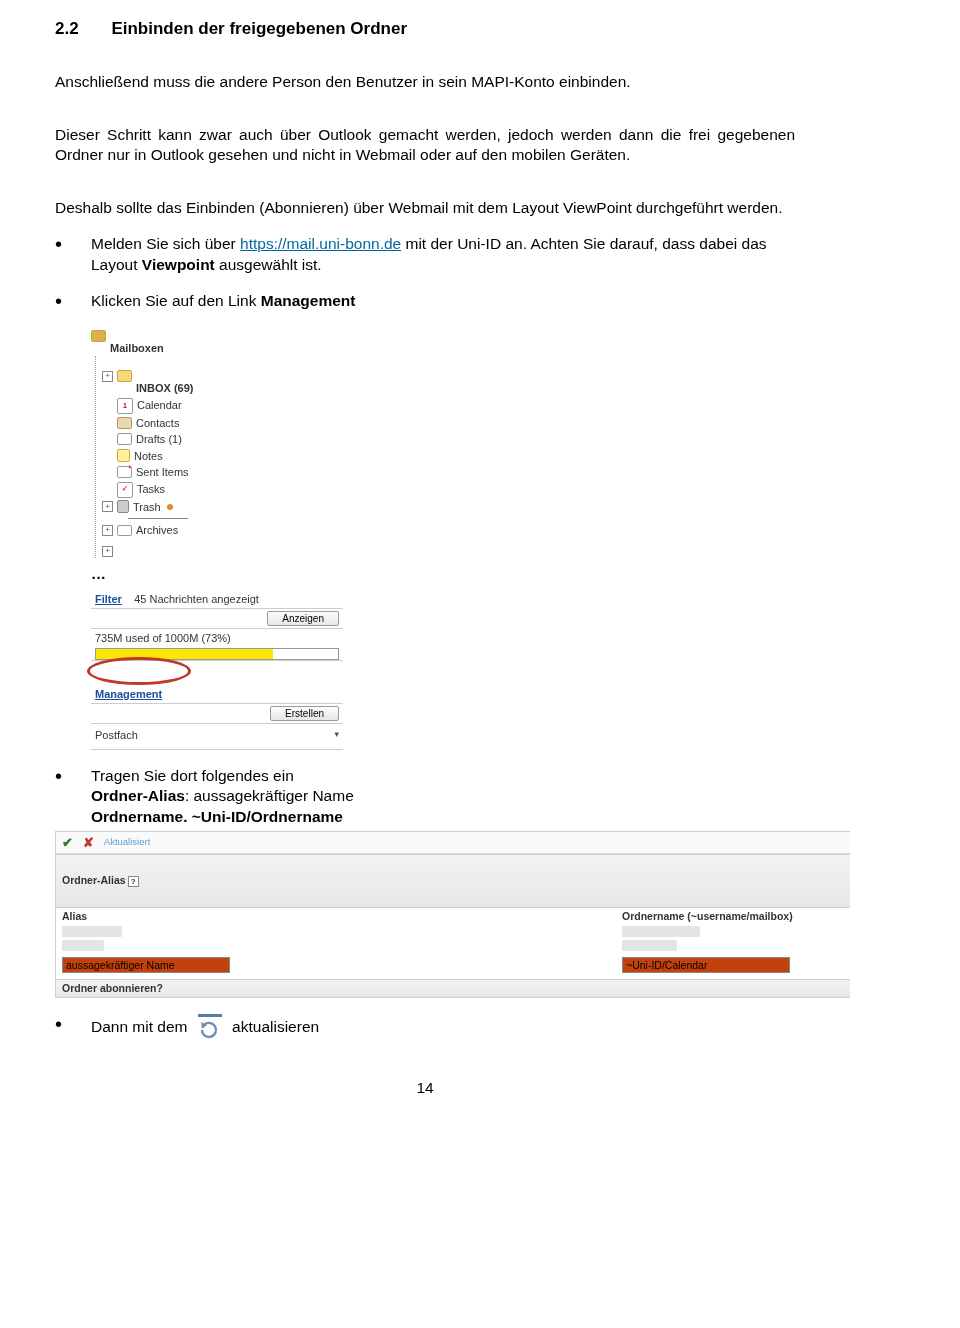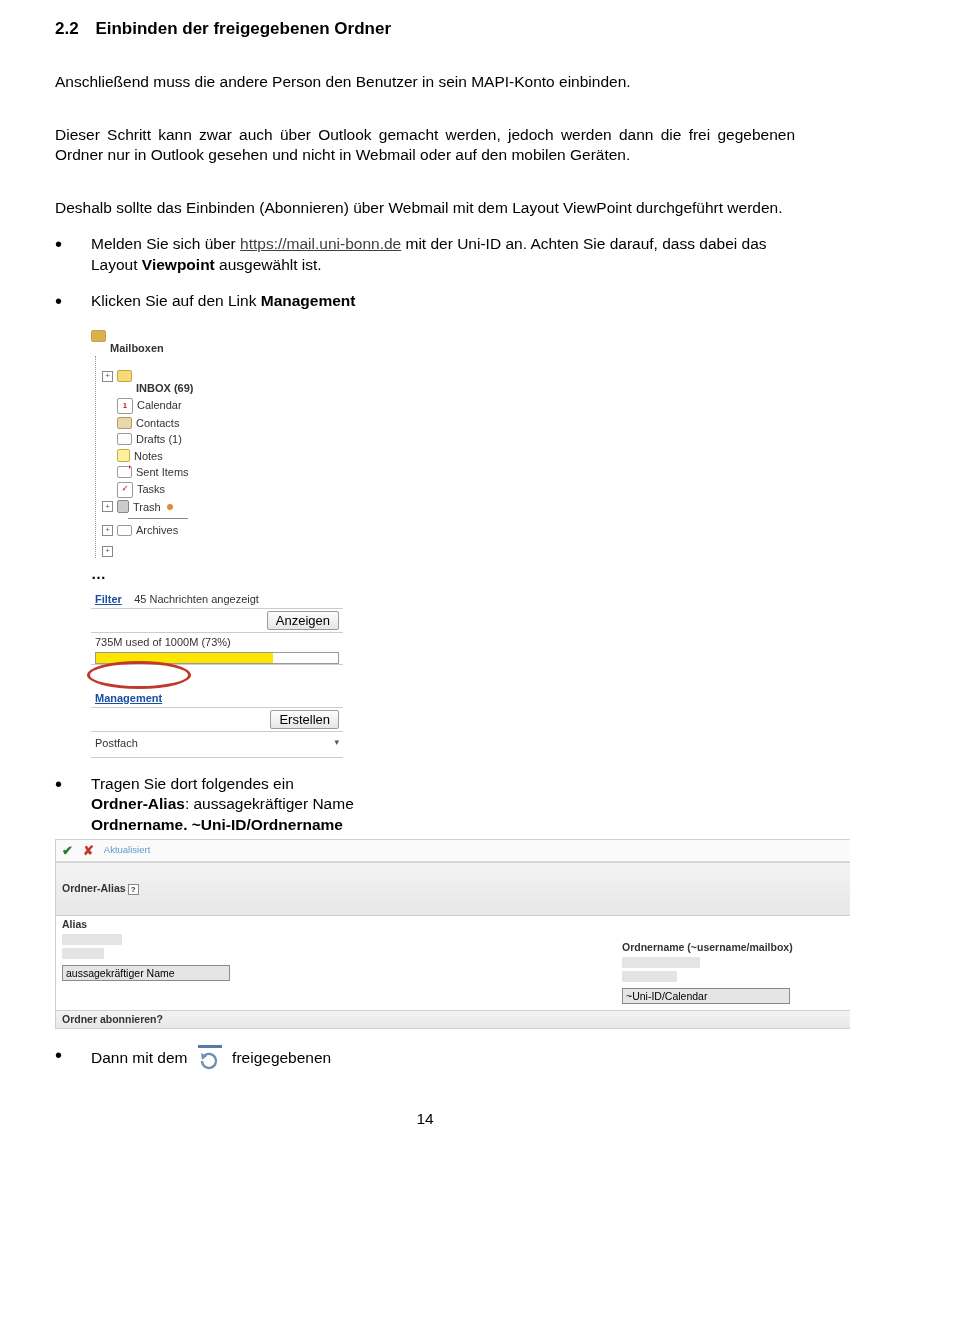--- a/index.html
+++ b/index.html
@@ -10,24 +10,24 @@
     padding: 18px 55px 18px 55px;
     width: 850px;
     box-sizing: border-box;
     line-height: 1.32;
   }
   h2 {
     font-size: 17px;
     font-weight: bold;
     margin: 0 0 18px 0;
   }
-  .sec-num { margin-right: 12px; }
+  .sec-num { margin-right: 28px; }
   p { margin: 0 0 16px 0; }
   .justify { text-align: justify; margin-top: 32px; }
-  a.mail-link { color: #404040; text-decoration: underline; }
+  a.mail-link { color: #0369a1; text-decoration: underline; }
   ul.main-list {
     list-style: none;
     padding-left: 0;
     margin: 0;
   }
   ul.main-list > li {
     position: relative;
     padding-left: 36px;
     margin-bottom: 16px;
   }
@@ -107,22 +107,22 @@
     border-bottom:1px solid #ccc;
   }
   .shot2 .row {
     display:flex;justify-content:space-between;
     padding:2px 4px;
   }
   .shot2 .link { color:#1a4ea1;text-decoration:underline;cursor:pointer; }
   .btn {
     background:linear-gradient(#fdfdfd,#e6e6e6);
     border:1px solid #9a9a9a;
-    font-size:13px;
-    padding:1px 8px;
+    font-size:10px;
+    padding:1px 14px;
     border-radius:2px;
   }
   .quota-bar{
     height:10px;border:1px solid #999;background:#fff;margin:0 4px;
     position:relative;
   }
   .quota-fill{background:#ffe600;height:100%;width:73%;}
   .mgmt-circle{
     position:absolute;
     border:3px solid #c0392b;
@@ -164,28 +164,28 @@
     border-top:1px solid #cfcfcf;border-bottom:1px solid #cfcfcf;
     padding:19px 6px;font-weight:bold;font-size:10.5px;
   }
   .sec-head .q{display:inline-block;border:1px solid #888;width:9px;height:9px;text-align:center;line-height:9px;font-size:8px;margin-left:2px;background:#fff;}
   .cols{
     display:flex;
     padding:2px 6px 6px 6px;
     gap:0;
   }
   .colL{flex:0 0 560px;}
-  .colR{flex:1;margin-top:23px;}
+  .colR{flex:1;}
   .colhdr{font-weight:bold;font-size:10.5px;margin-bottom:2px;}
   .blur{
     display:inline-block;background:#e4e4e4;color:#e4e4e4;border-radius:1px;
     height:11px;
   }
   .inp{
-    border:1px solid #8a8a8a;background:#e5e5e5;font-size:10.5px;
+    border:1px solid #8a8a8a;background:#c2410c;font-size:10.5px;
     padding:1px 3px;width:160px;
   }
   .shot3-bottom{
     background:linear-gradient(#f3f3f3,#e7e7e7);
     border-top:1px solid #cfcfcf;
     padding:2px 6px;font-weight:bold;font-size:10.5px;
     white-space:nowrap;overflow:hidden;
   }
 
   
@@ -347,17 +347,17 @@
 
   <li>
     <span>Dann mit dem </span>
     <span class="refresh-icon">
       <span class="refresh-topbar"></span>
       <svg width="22" height="20" viewBox="0 0 22 20">
         <path d="M4 10 a7 7 0 1 0 2 -5" fill="none" stroke="#6f8fb5" stroke-width="2.4"></path>
         <polygon points="3,2 9,5 4,9" fill="#6f8fb5"></polygon>
       </svg>
     </span>
-    <span> freigegebenen</span>
+    <span> aktualisieren</span>
   </li>
 </ul>
 
 <div class="page-num">14</div>
 
 </body></html>

